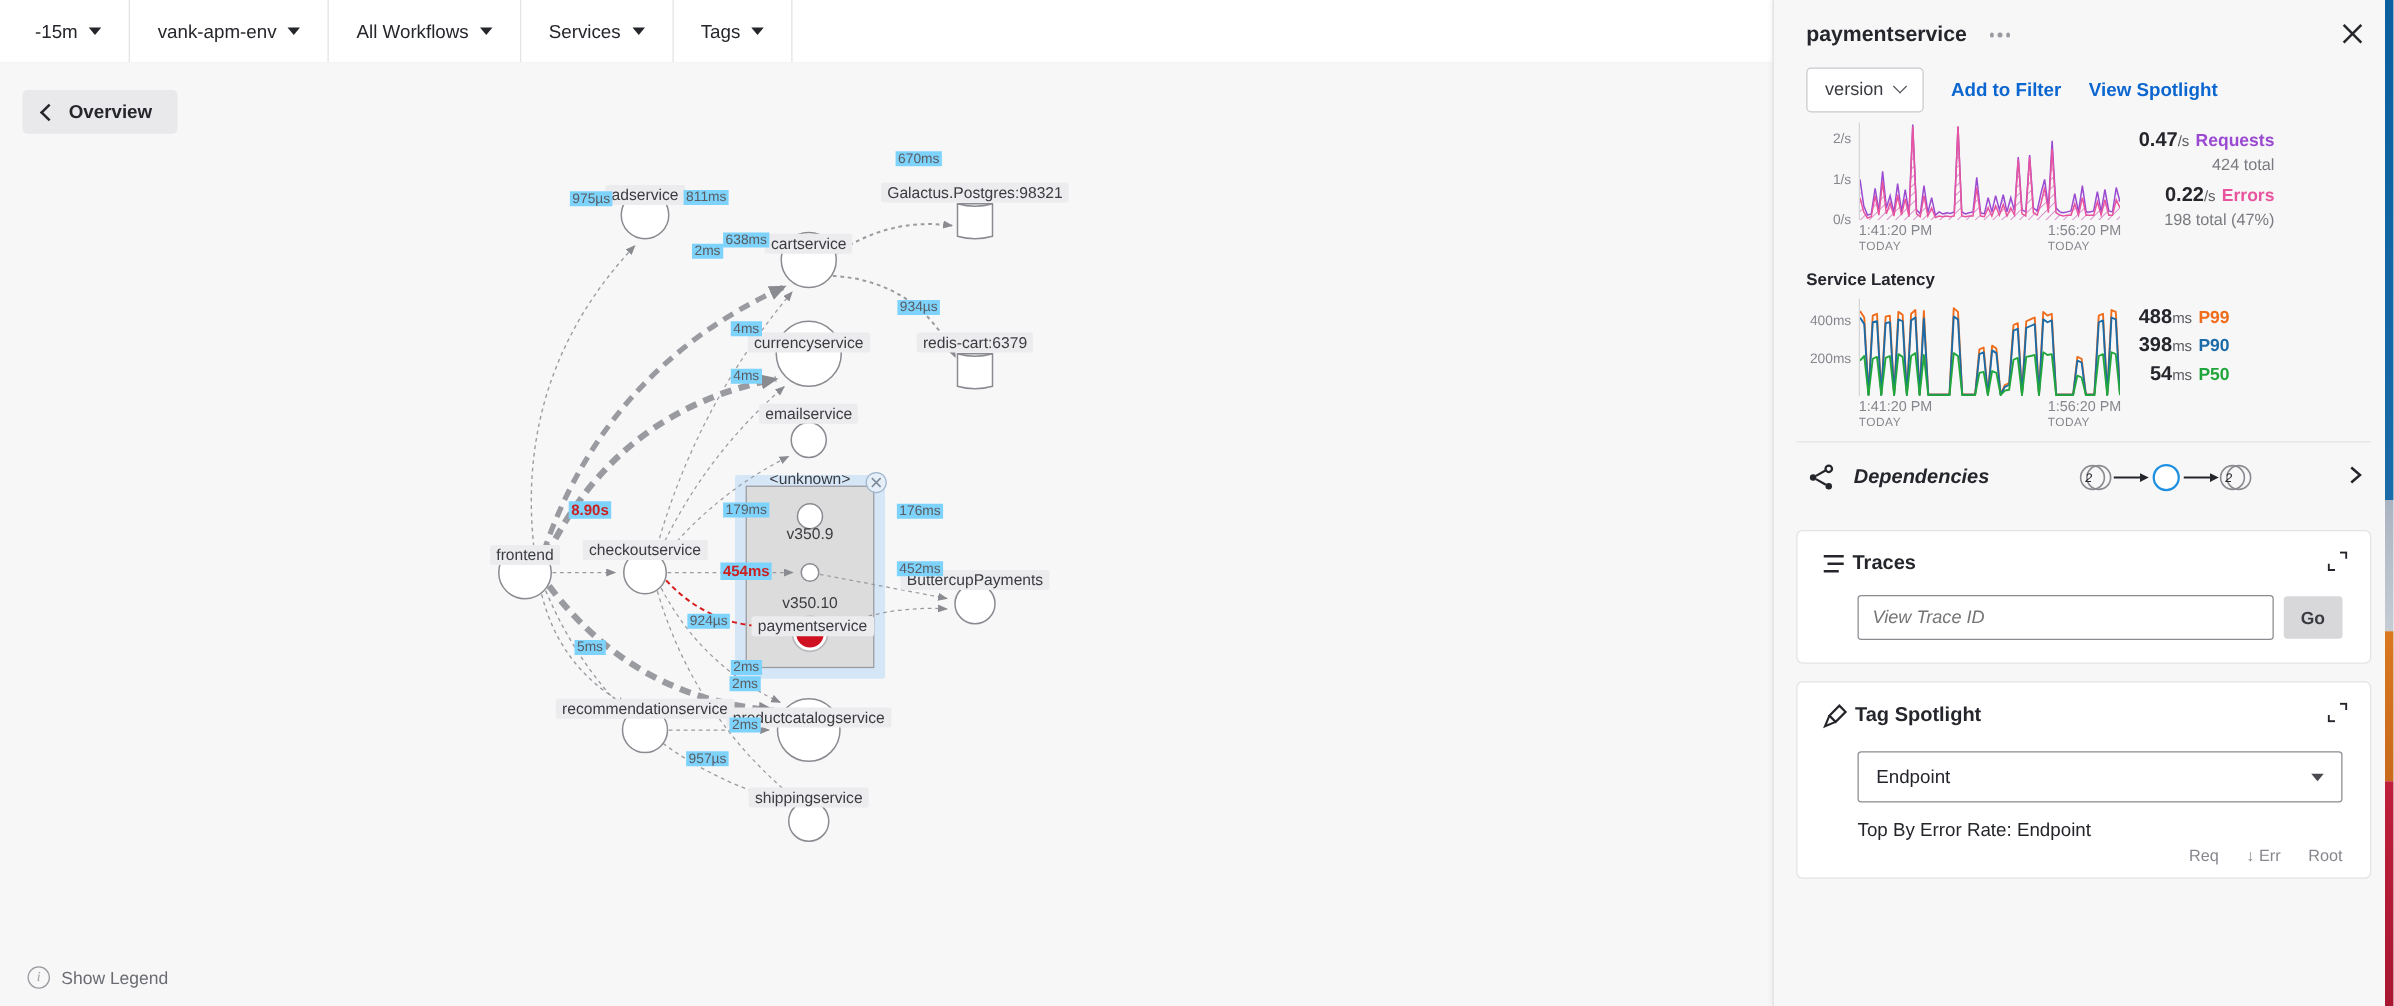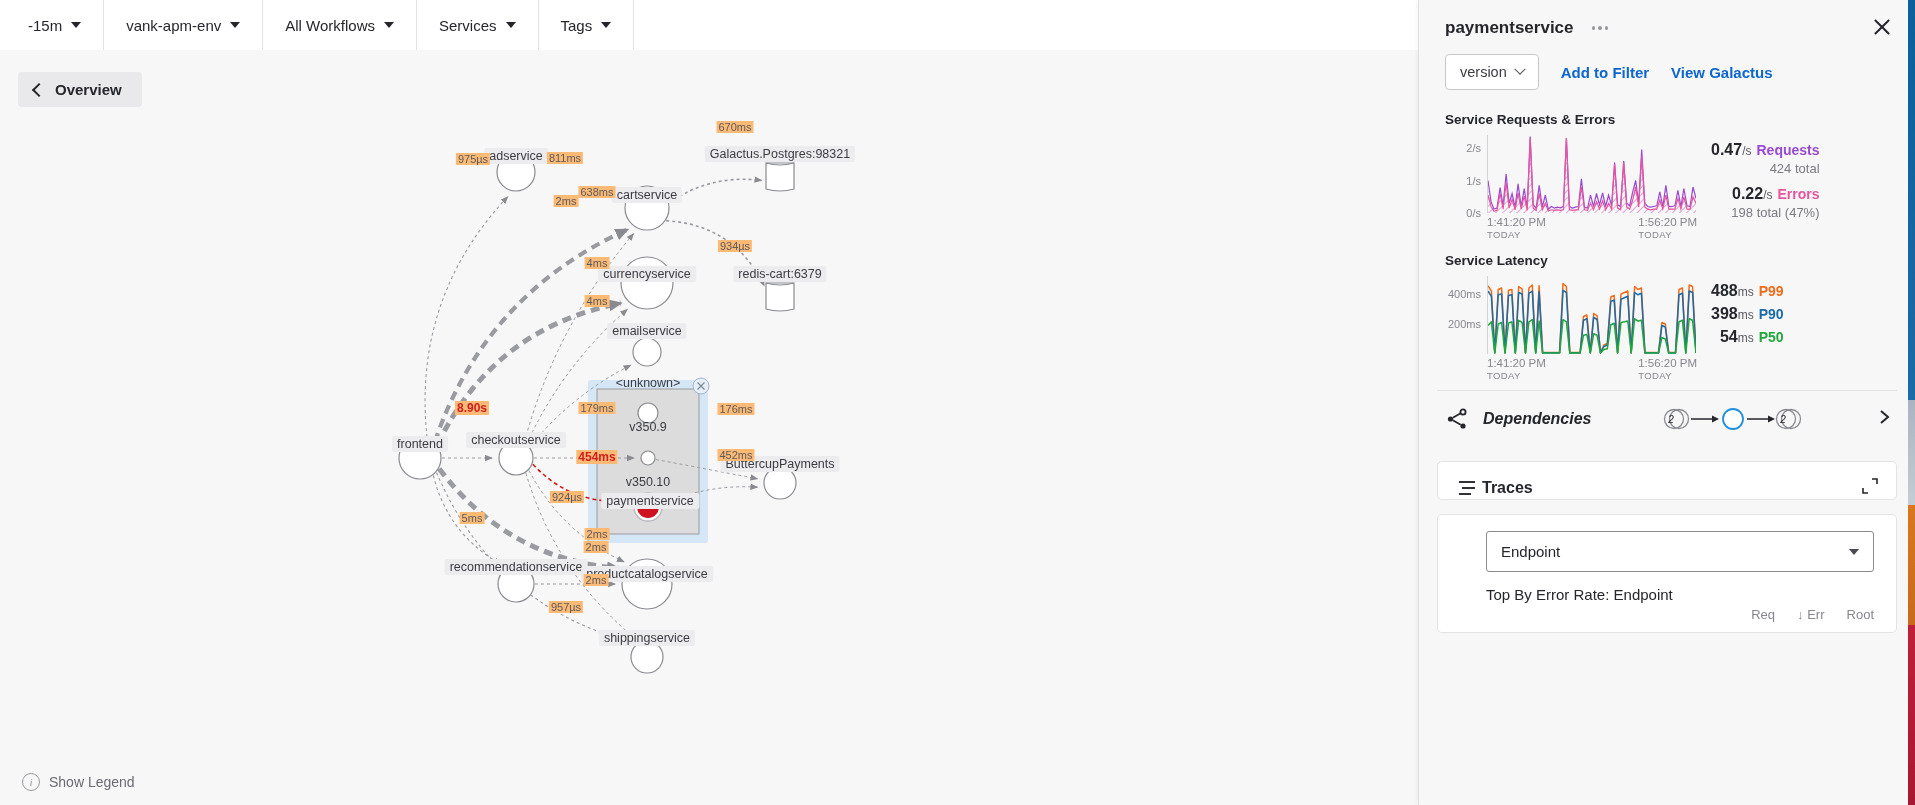--- a/index.html
+++ b/index.html
@@ -58,21 +58,21 @@
   svg.graph{position:absolute;left:0;top:0;width:1420px;height:755px;}
 
   .nodelabel{
     position:absolute;transform:translateX(-50%);
     background:#ececee;border-radius:2px;padding:1px 5px;
     font-size:12.5px;color:#3b3c41;white-space:nowrap;pointer-events:none;
   }
   .nodelabel.plain{background:transparent;}
   .edgelabel{
     position:absolute;transform:translate(-50%,-50%);
-    background:#fdba74;padding:0 2px;
+    background:#7dd3fc;padding:0 2px;
     font-size:11px;color:#5a5b60;white-space:nowrap;pointer-events:none;
   }
   .edgelabel.err{color:#cc2020;font-weight:bold;font-size:12px;}
 
   
   .panel{
     position:absolute;right:0;top:0;width:496px;height:805px;
     background:#f7f7f8;border-left:1px solid #dfdfe2;
     box-shadow:-1px 0 4px rgba(0,0,0,.05);
     overflow:hidden;
@@ -308,25 +308,24 @@
             <i></i>
             <i></i>
           </div>
       </div>
       <div class="p-actions">
         <div class="ver-select">
           <span>version</span>
           <span class="chev-dn"></span>
         </div>
         <div class="link">Add to Filter</div>
-        <div class="link">View Galactus</div>
-      </div>
-    </div>
-
-    <div class="sect-title">Service Requests &amp; Errors</div>
+        <div class="link">View Spotlight</div>
+      </div>
+    </div>
+
     <div class="chartrow">
       <div class="chartbox">
         <div class="yax" id="req-yax">
             <div class="ytick" style="top: 78px;">0/s</div>
             <div class="ytick" style="top: 45.5px;">1/s</div>
             <div class="ytick" style="top: 13px;">2/s</div>
           </div>
         <div class="plot">
           <svg id="req-svg" width="208" height="78" viewBox="0 0 208 78" preserveAspectRatio="none">
               <defs>
@@ -435,23 +434,40 @@
           <line x1="3" y1="17" x2="15" y2="17" stroke="#25262b" stroke-width="1.9"></line>
         </svg>
         <div class="card-title">Traces</div>
         <div class="expand">
           <svg width="16" height="16" viewBox="0 0 16 16">
             <polyline points="10,1 15,1 15,6" fill="none" stroke="#25262b" stroke-width="1.6"></polyline>
             <polyline points="6,15 1,15 1,10" fill="none" stroke="#25262b" stroke-width="1.6"></polyline>
           </svg>
         </div>
       </div>
+      <div class="trace-row">
+        <input class="trace-input" type="text" placeholder="View Trace ID" style="">
+        <button class="go-btn">Go</button>
+      </div>
     </div>
 
     <div class="card">
+      <div class="card-head">
+        <svg width="24" height="24" viewBox="0 0 24 24">
+          <path d="M15.5 3.5 L20.5 8.5 L12.5 16.5 L7.5 11.5 Z" fill="none" stroke="#25262b" stroke-width="1.7"></path>
+          <path d="M7.5 11.5 L4 20 L12.5 16.5" fill="none" stroke="#25262b" stroke-width="1.7"></path>
+        </svg>
+        <div class="card-title">Tag Spotlight</div>
+        <div class="expand">
+          <svg width="16" height="16" viewBox="0 0 16 16">
+            <polyline points="10,1 15,1 15,6" fill="none" stroke="#25262b" stroke-width="1.6"></polyline>
+            <polyline points="6,15 1,15 1,10" fill="none" stroke="#25262b" stroke-width="1.6"></polyline>
+          </svg>
+        </div>
+      </div>
       <div class="ts-select">
         <span>Endpoint</span>
         <span class="ts-caret"></span>
       </div>
       <div class="ts-sub">Top By Error Rate: Endpoint</div>
       <div class="ts-cols">
         <span>Req</span>
         <span>↓ Err</span>
         <span>Root</span>
       </div>

